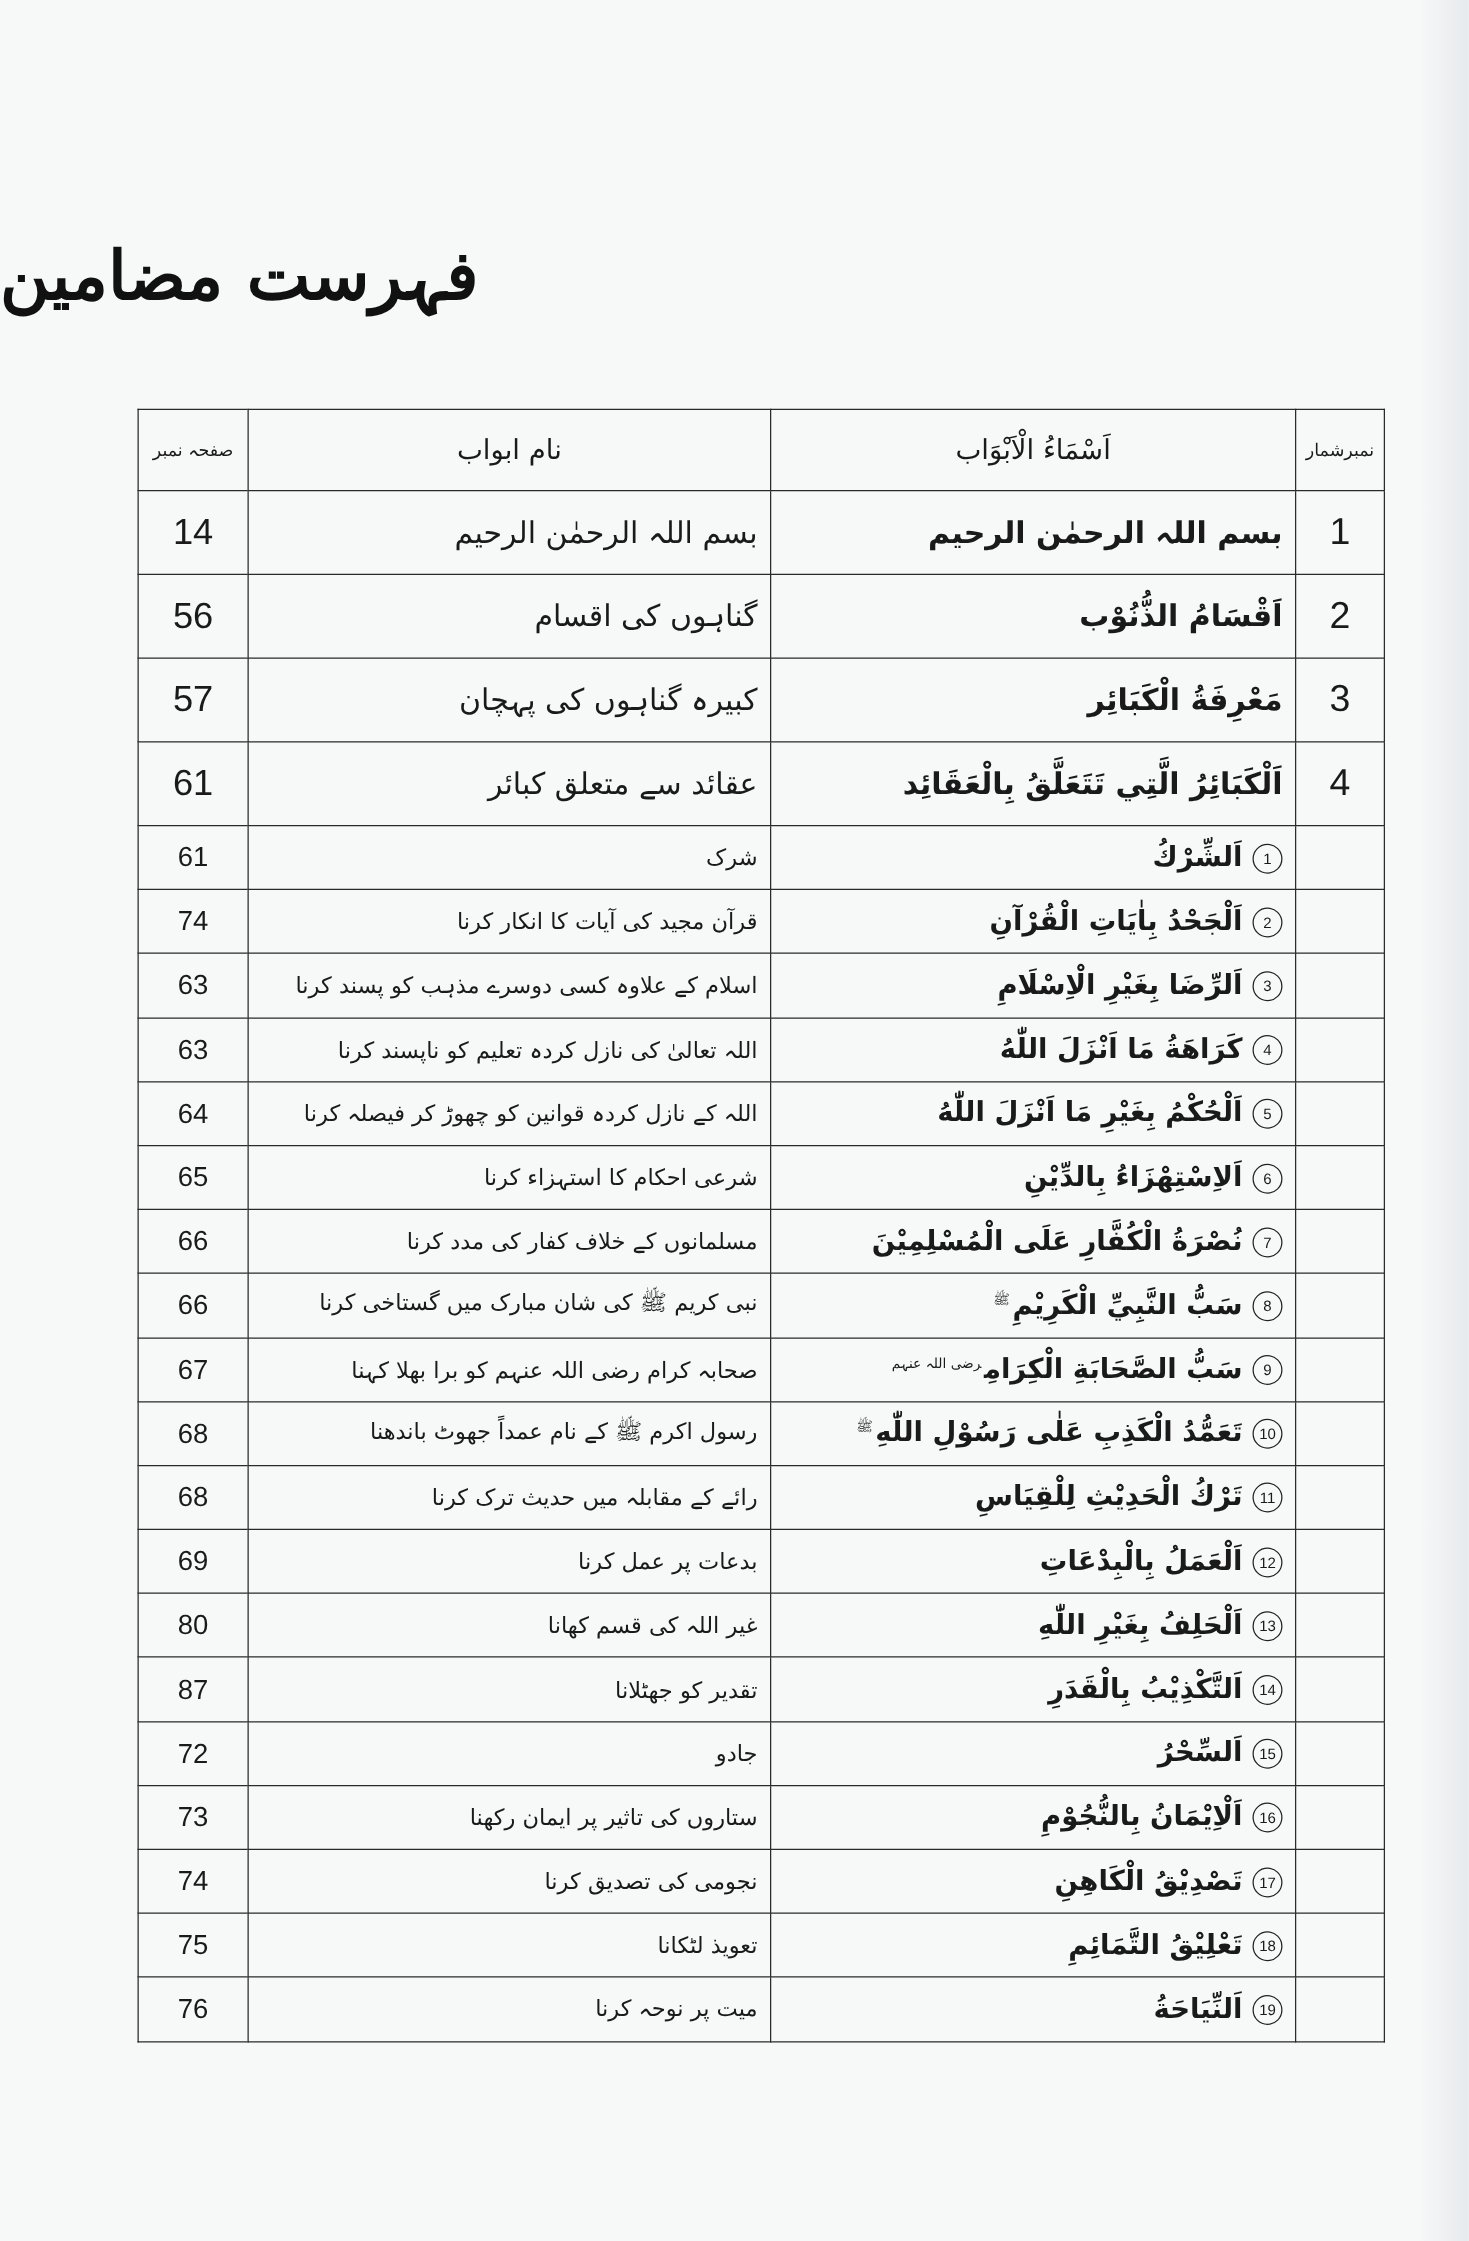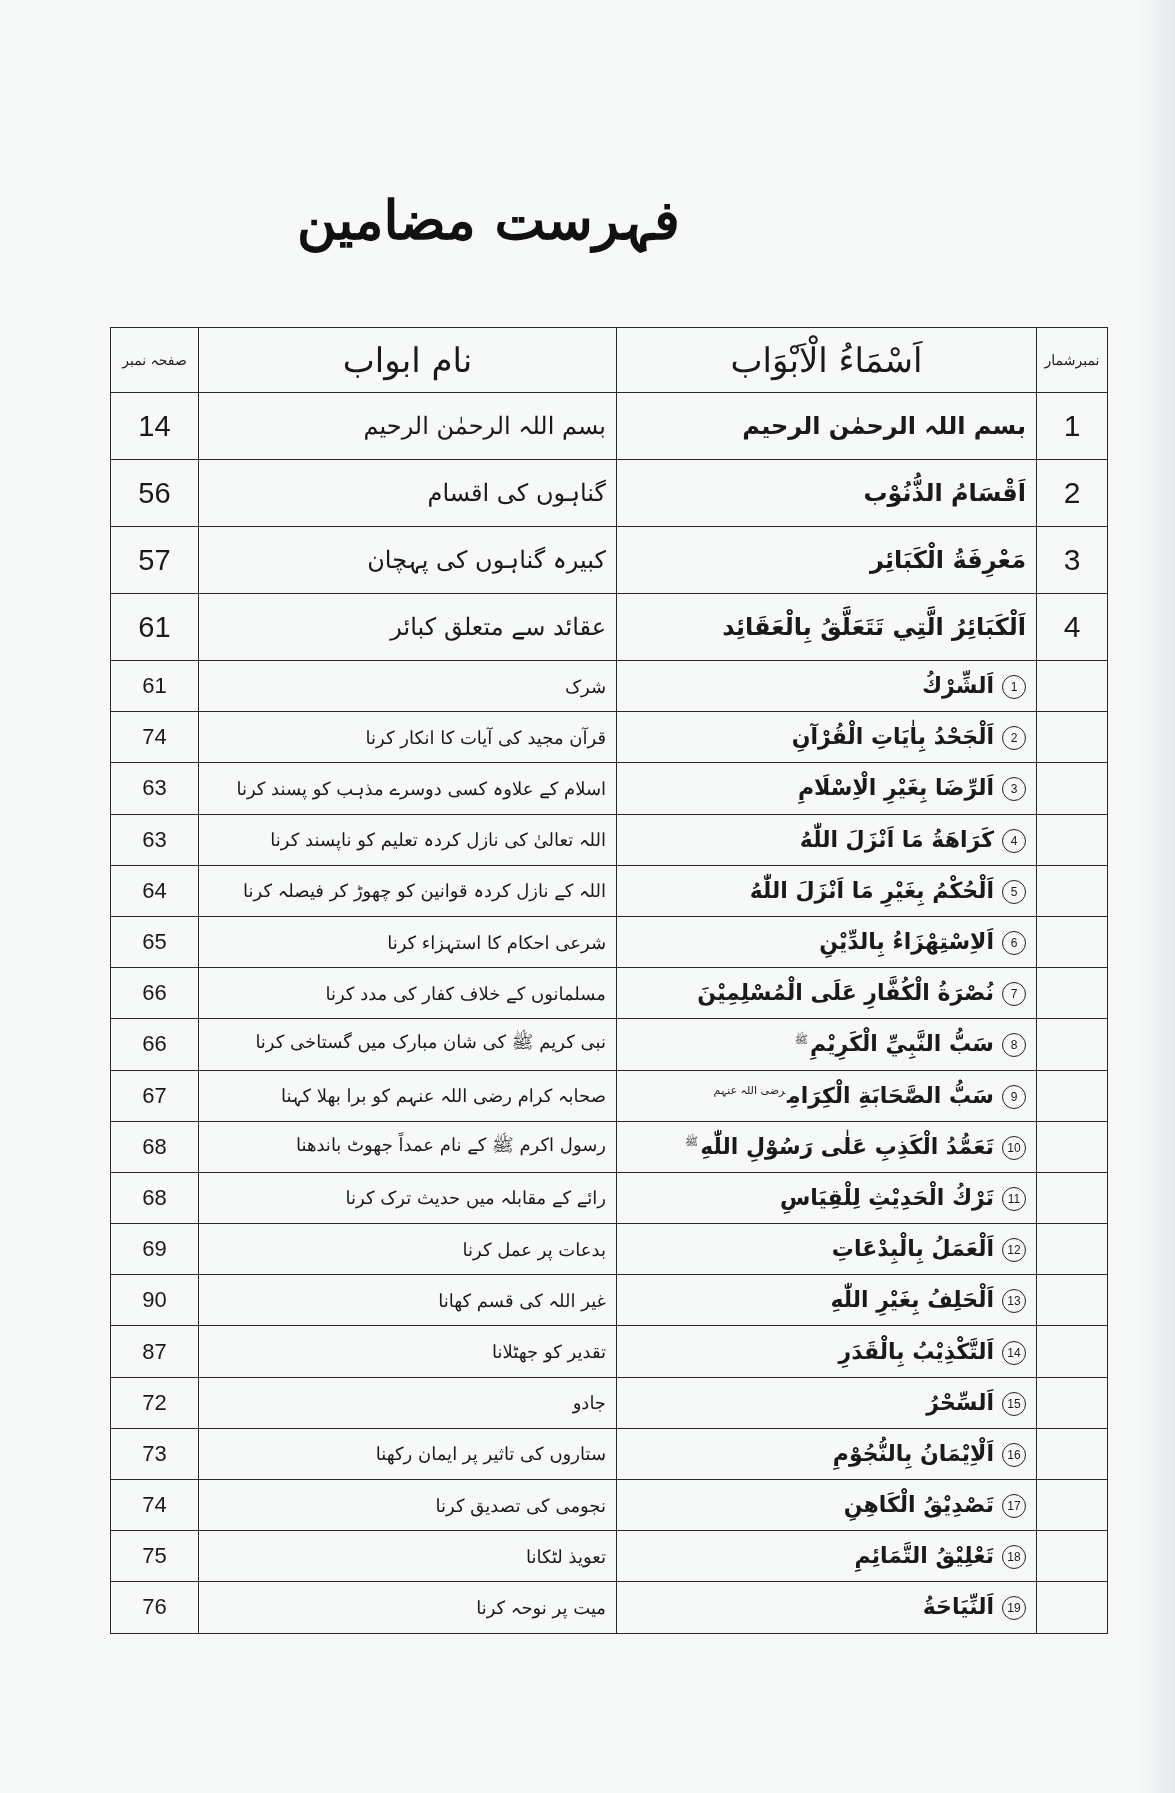--- a/index.html
+++ b/index.html
@@ -22,21 +22,21 @@
       width: 40px;
       height: 1793px;
       background: linear-gradient(to right, rgba(235,238,240,0) 0%, rgba(220,225,230,0.6) 100%);
       pointer-events: none;
     }
     .title {
       position: absolute;
       top: 188px;
       left: 0;
       width: 977px;
-      text-align: center;
+      text-align: left;
       font-family: "DejaVu Serif", serif;
       font-size: 54px;
       font-weight: bold;
       direction: rtl;
       color: #111;
       letter-spacing: 1px;
     }
     table.toc {
       position: absolute;
       top: 327px;
@@ -50,21 +50,21 @@
       border: 1.6px solid #2a2a2a;
       padding: 0 10px;
       vertical-align: middle;
       overflow: hidden;
       white-space: nowrap;
     }
     table.toc th {
       height: 64px;
       font-family: "DejaVu Serif", serif;
       font-weight: normal;
-      font-size: 34px;
+      font-size: 22px;
       text-align: center;
     }
     table.toc th.col-sno, table.toc th.col-page {
       font-size: 14px;
       padding: 0 4px;
     }
     col.c-sno { width: 71px; }
     col.c-arabic { width: 420px; }
     col.c-urdu { width: 418px; }
     col.c-page { width: 88px; }
@@ -279,21 +279,21 @@
     <td class="urdu">بدعات پر عمل کرنا</td>
     <td class="page">69</td>
   </tr>
 
   <tr class="sub-row">
     <td class="sno"></td>
     <td class="arabic">
       <span class="num-badge">13</span><span>اَلْحَلِفُ بِغَيْرِ اللّٰهِ</span><span class="honorific"></span>
     </td>
     <td class="urdu">غیر اللہ کی قسم کھانا</td>
-    <td class="page">90</td>
+    <td class="page">80</td>
   </tr>
 
   <tr class="sub-row">
     <td class="sno"></td>
     <td class="arabic">
       <span class="num-badge">14</span><span>اَلتَّكْذِيْبُ بِالْقَدَرِ</span><span class="honorific"></span>
     </td>
     <td class="urdu">تقدیر کو جھٹلانا</td>
     <td class="page">87</td>
   </tr>

